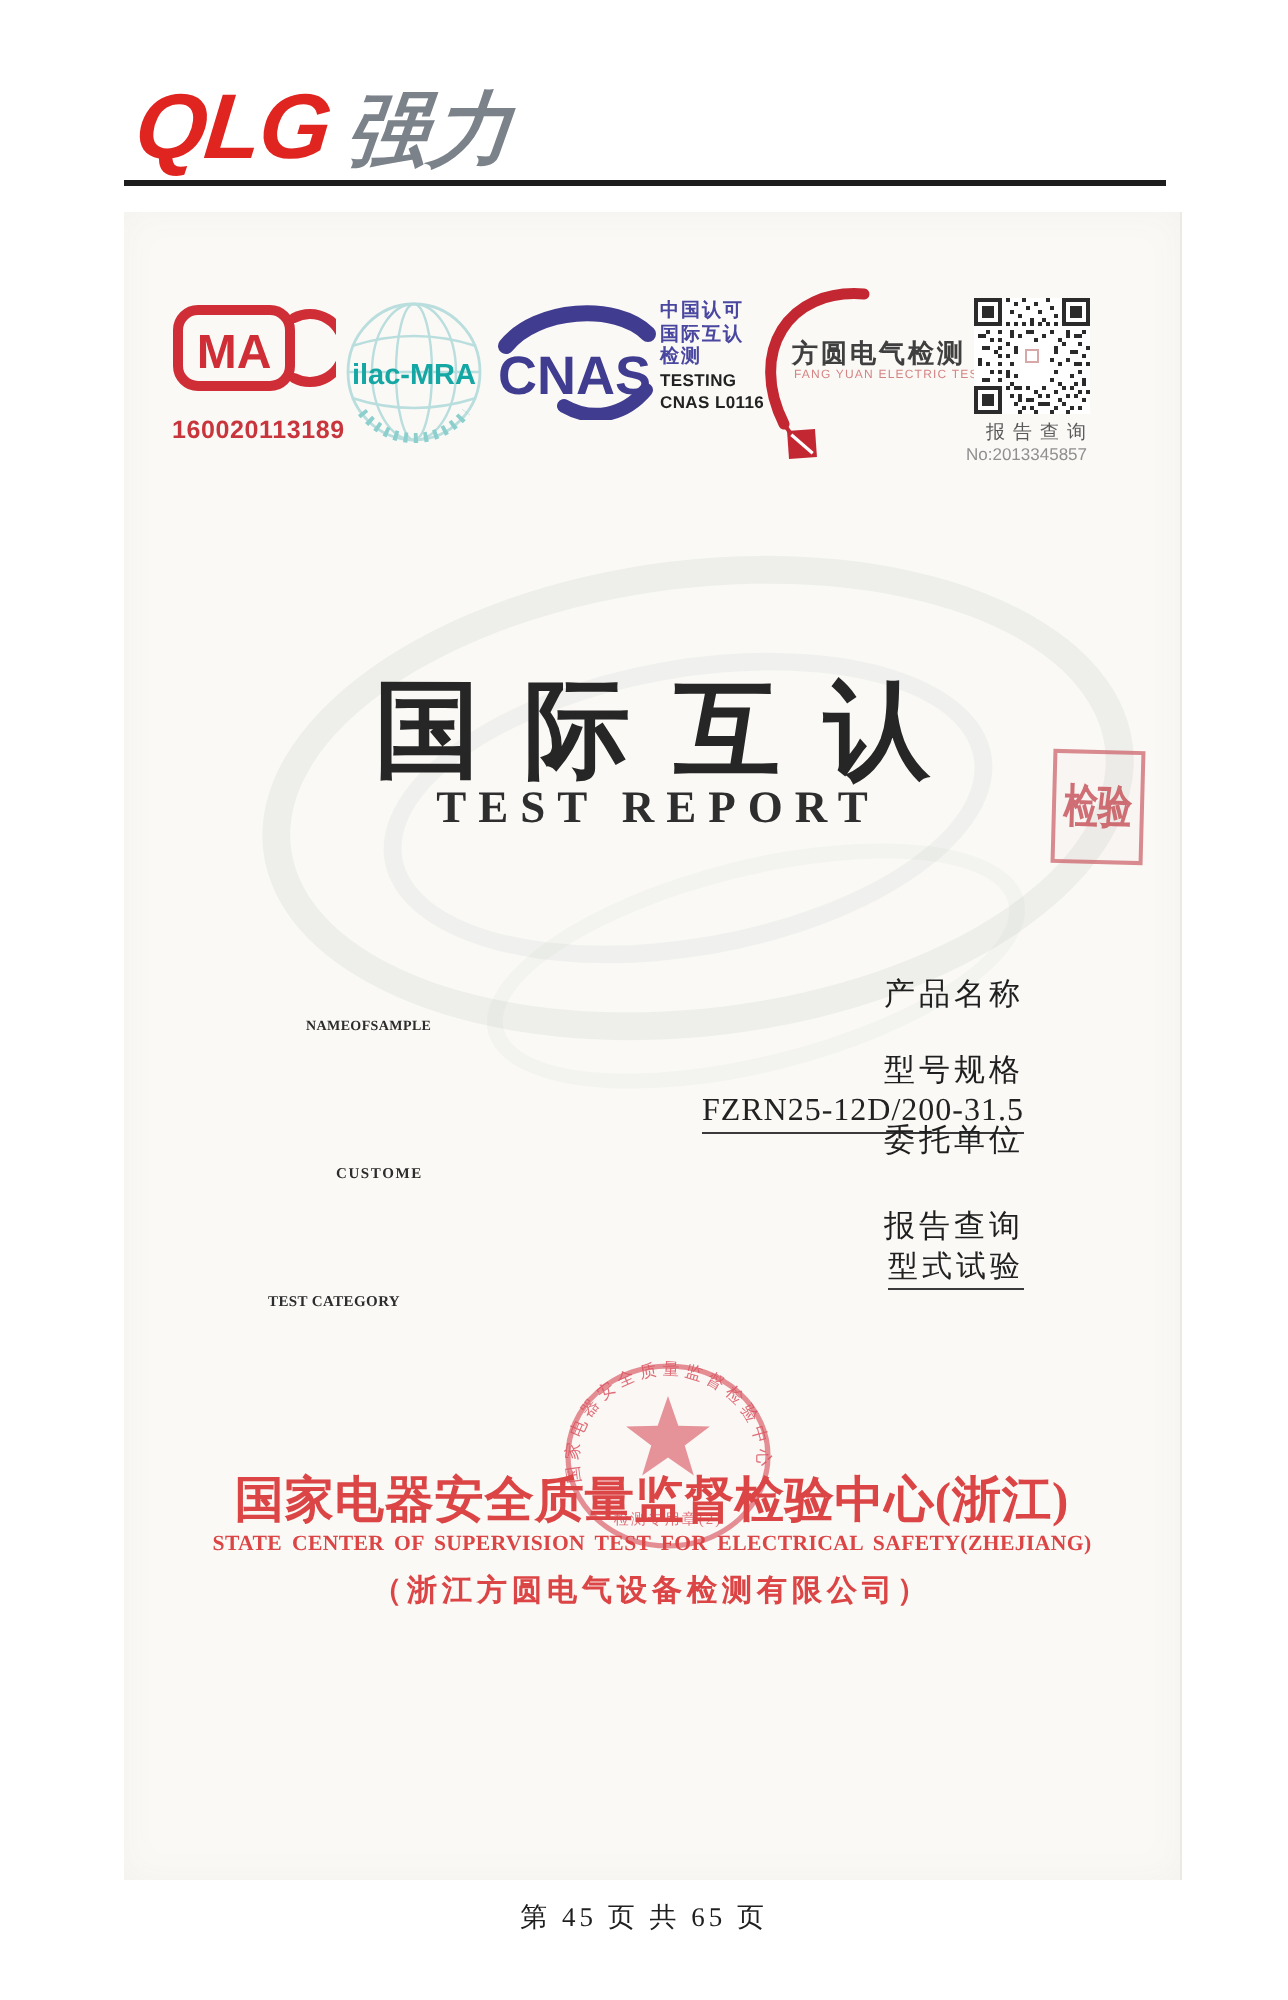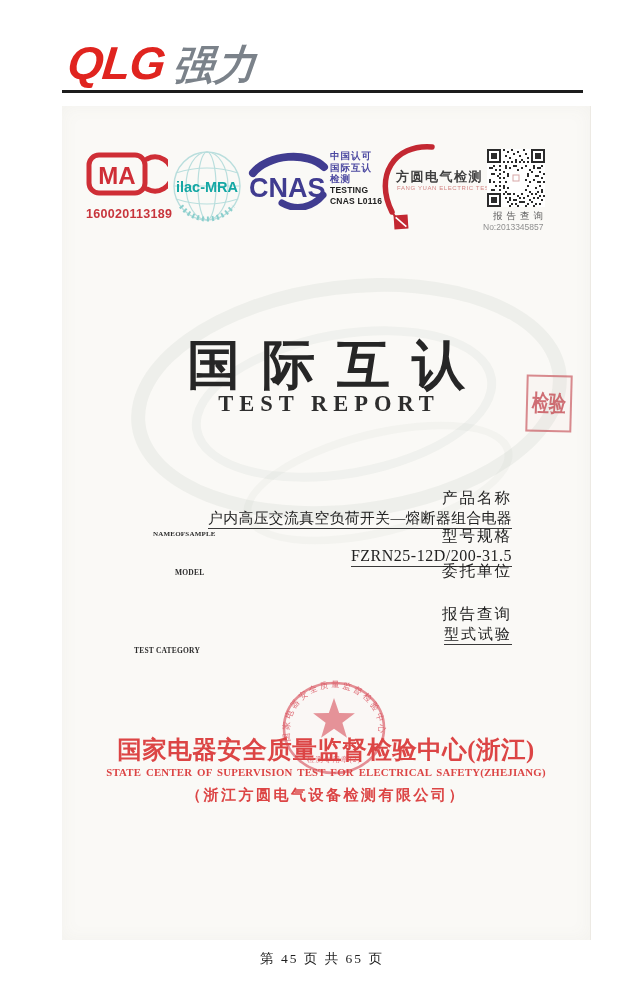--- a/index.html
+++ b/index.html
@@ -175,35 +175,34 @@
 <div class="abs title-cn">国际互认</div>
 <div class="abs title-en">TEST REPORT</div>
 
 <div class="abs seal-sq">
   <span>检验</span>
 </div>
 
 <div class="field f1">
   <div class="frow">
     <span class="flabel">产品名称</span>
-    <span class="fline">户内高压交流真空负荷开关—熔断器组合电器</span>
   </div>
   <div class="fsub">NAMEOFSAMPLE</div>
 </div>
 <div class="field f2">
   <div class="frow">
     <span class="flabel">型号规格</span>
     <span class="fline">FZRN25-12D/200-31.5</span>
   </div>
-  <div class="fsub">MODEL</div>
 </div>
 <div class="field f3">
   <div class="frow">
     <span class="flabel">委托单位</span>
   </div>
+  <div class="fsub">CUSTOME</div>
 </div>
 <div class="field f4">
   <div class="frow">
     <span class="flabel">报告查询</span>
     <span class="fline">型式试验</span>
   </div>
   <div class="fsub">TEST CATEGORY</div>
 </div>
 
 <div class="abs stamp-round">

